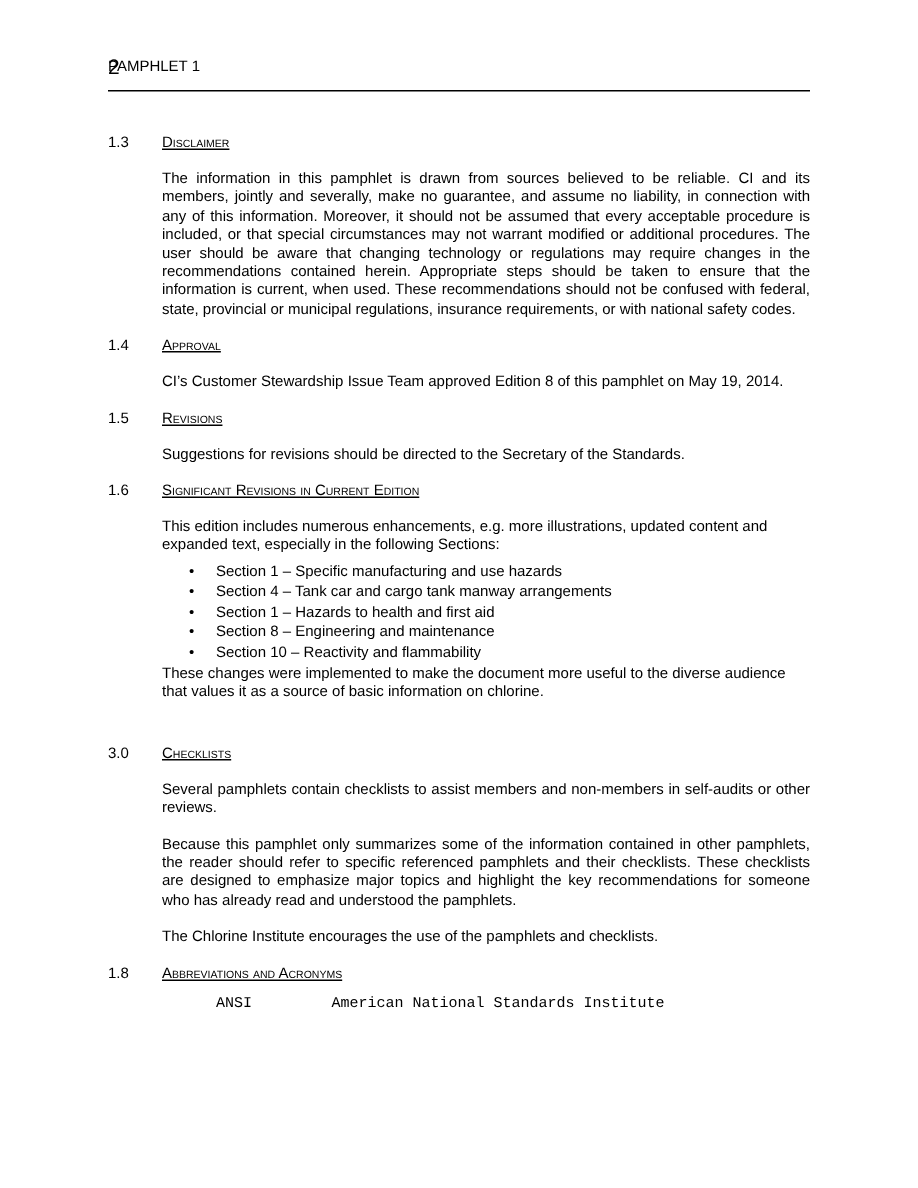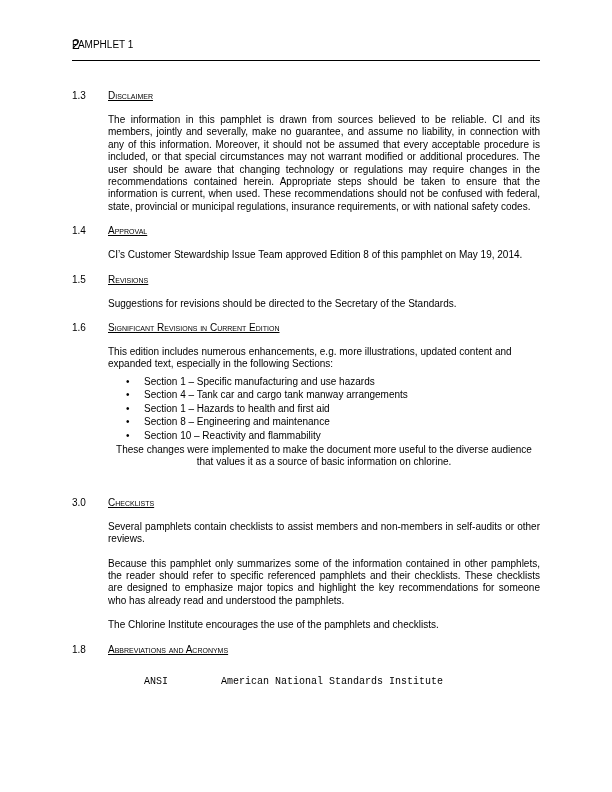--- a/index.html
+++ b/index.html
@@ -94,35 +94,35 @@
       <span class="sec-title">Significant Revisions in Current Edition</span>
     </div>
     <div class="para" style="text-align:left;">This edition includes numerous enhancements, e.g. more illustrations, updated content and expanded text, especially in the following Sections:</div>
     <ul class="bullets">
       <li><span class="dot">•</span><span>Section 1 – Specific manufacturing and use hazards</span></li>
       <li><span class="dot">•</span><span>Section 4 – Tank car and cargo tank manway arrangements</span></li>
       <li><span class="dot">•</span><span>Section 1 – Hazards to health and first aid</span></li>
       <li><span class="dot">•</span><span>Section 8 – Engineering and maintenance</span></li>
       <li><span class="dot">•</span><span>Section 10 – Reactivity and flammability</span></li>
     </ul>
-    <div class="para" style="text-align:center;">These changes were implemented to make the document more useful to the diverse audience that values it as a source of basic information on chlorine.</div>
+    <div class="para" style="text-align:left;">These changes were implemented to make the document more useful to the diverse audience that values it as a source of basic information on chlorine.</div>
   </div>
 
   <div class="section" style="margin-bottom:12px;">
     <div class="sec-head">
       <span class="sec-num">3.0</span>
       <span class="sec-title">Checklists</span>
     </div>
     <div class="para gap">Several pamphlets contain checklists to assist members and non-members in self-audits or other reviews.</div>
     <div class="para gap">Because this pamphlet only summarizes some of the information contained in other pamphlets, the reader should refer to specific referenced pamphlets and their checklists.  These checklists are designed to emphasize major topics and highlight the key recommendations for someone who has already read and understood the pamphlets.</div>
     <div class="para">The Chlorine Institute encourages the use of the pamphlets and checklists.</div>
   </div>
 
   <div class="section">
-    <div class="sec-head" style="margin-bottom:20px;">
+    <div class="sec-head" style="margin-bottom:8px;">
       <span class="sec-num">1.8</span>
       <span class="sec-title">Abbreviations and Acronyms</span>
     </div>
     <div class="abbr-row">
       <span class="abbr-term">ANSI</span>
       <span class="abbr-def">American National Standards Institute</span>
     </div>
   </div>
 
 </div>

